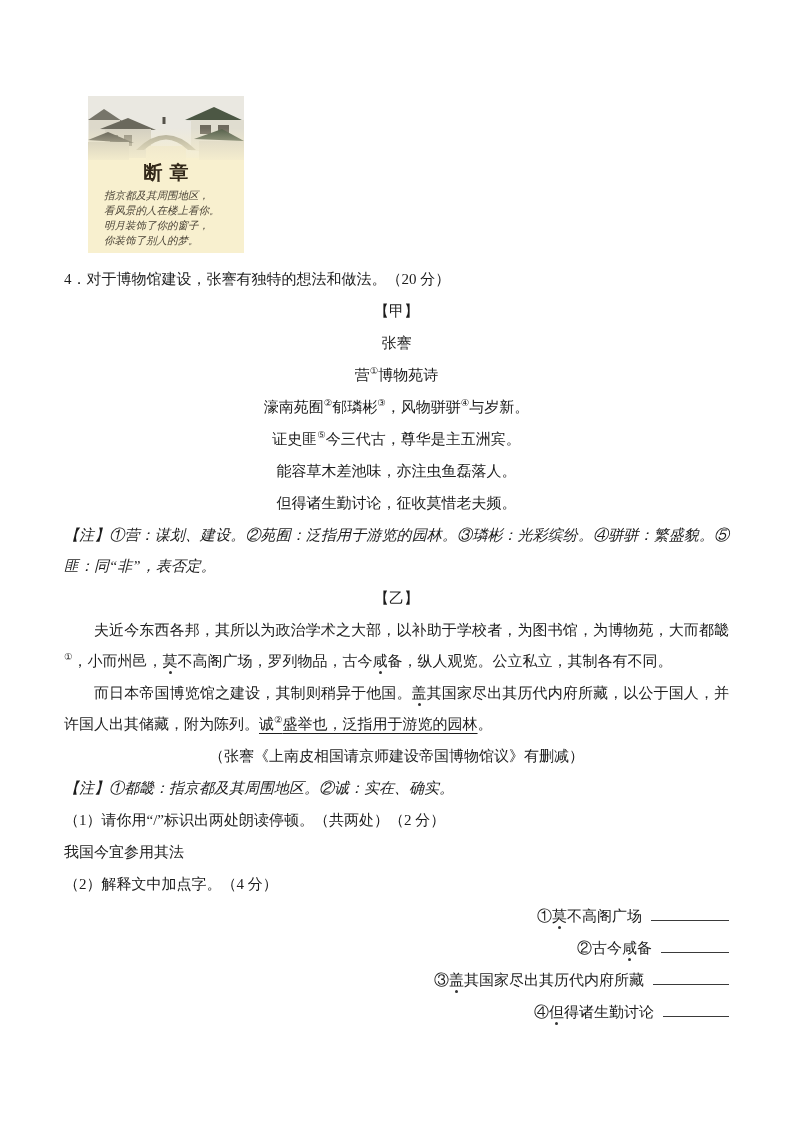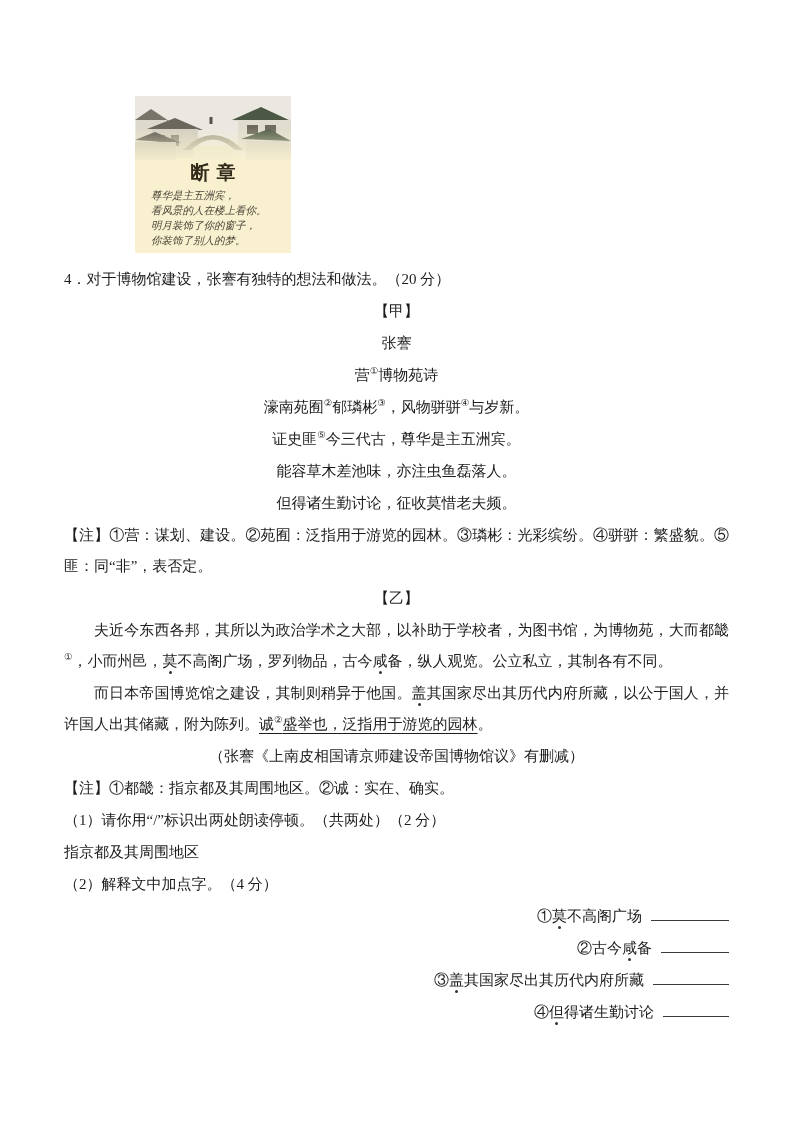--- a/index.html
+++ b/index.html
@@ -4,40 +4,40 @@
 <style>
   html,body{margin:0;padding:0;}
   body{
     width:793px;height:1122px;background:#ffffff;
     font-family:"Liberation Serif","DejaVu Serif",serif;
     color:#1c1c1c;
   }
   .page{position:relative;width:793px;height:1122px;background:#fff;overflow:hidden;}
 
   
-  .poem-image{position:absolute;left:88px;top:96px;width:156px;height:157px;overflow:hidden;margin-left:47px;}
+  .poem-image{position:absolute;left:88px;top:96px;width:156px;height:157px;overflow:hidden;}
   .poem-image svg{position:absolute;left:0;top:0;}
   .img-title{
     position:absolute;left:0;right:0;top:64px;text-align:center;
     font-size:19px;font-weight:bold;color:#33291a;letter-spacing:7px;text-indent:7px;
   }
   .img-poem{
     position:absolute;left:16px;top:92px;
     font-size:10.5px;line-height:15px;color:#4d463a;font-style:italic;white-space:nowrap;
   }
 
   
   .doc{
     position:absolute;left:63px;top:263px;width:667px;
     font-size:15px;line-height:31px;
   }
   .doc p{margin:1px;padding:0;}
   .center{text-align:center;}
   .right{text-align:center;}
-  .just{text-align:justify;}
+  .just{text-align:justify;font-style:italic;}
   .para{text-align:justify;text-indent:2em;}
   .q-label{padding-left:5px;}
   .item{padding-left:20px;text-align:right;}
 
   sup{font-size:9.5px;line-height:0;vertical-align:super;}
 
   .u-line{text-decoration:underline;text-underline-offset:4px;}
 
   .em-dot{position:relative;}
   .em-dot::after{
@@ -85,21 +85,21 @@
       <rect x="58" y="50" width="40" height="54" fill="#e9e2cb"></rect>
 
       <path d="M48,54 Q78,24 108,54 L100,54 Q78,33 56,54 Z" fill="#aca893"></path>
       <rect x="74.5" y="21" width="3" height="7" fill="#55524a"></rect>
 
       <rect x="0" y="32" width="156" height="36" fill="url(#fadeC)"></rect>
       <rect x="0" y="64" width="156" height="93" fill="#f8f0cf"></rect>
     </svg>
     <div class="img-title">断章</div>
     <div class="img-poem">
-      <div>尊华是主五洲宾，</div>
+      <div>指京都及其周围地区，</div>
       <div>看风景的人在楼上看你。</div>
       <div>明月装饰了你的窗子，</div>
       <div>你装饰了别人的梦。</div>
     </div>
   </div>
 
   <div class="doc">
 
     <p>4．对于博物馆建设，张謇有独特的想法和做法。（20 分）</p>
 
@@ -113,21 +113,21 @@
 
     <p class="just">【注】①营：谋划、建设。②苑囿：泛指用于游览的园林。③璘彬：光彩缤纷。④骈骈：繁盛貌。⑤匪：同“非”，表否定。</p>
 
     <p class="center">【乙】</p>
     <p class="para"><span>夫近今东西各邦，其所以为政治学术之大部，以补助于学校者，为图书馆，为博物苑，大而都畿</span><sup>①</sup><span>，小而州邑，</span><span class="em-dot">莫</span><span>不高阁广场，罗列物品，古今</span><span class="em-dot">咸</span><span>备，纵人观览。公立私立，其制各有不同。</span></p>
     <p class="para"><span>而日本帝国博览馆之建设，其制则稍异于他国。</span><span class="em-dot">盖</span><span>其国家尽出其历代内府所藏，以公于国人，并许国人出其储藏，附为陈列。</span><span class="u-line"><span>诚</span><sup>②</sup><span>盛举也，泛指用于游览的园林</span></span><span>。</span></p>
     <p class="right">（张謇《上南皮相国请京师建设帝国博物馆议》有删减）</p>
     <p class="just">【注】①都畿：指京都及其周围地区。②诚：实在、确实。</p>
 
     <p class="q-label">（1）请你用“/”标识出两处朗读停顿。（共两处）（2 分）</p>
-    <p>指京都及其周围地区</p>
+    <p>我国今宜参用其法</p>
 
     <p class="q-label">（2）解释文中加点字。（4 分）</p>
     <p class="item"><span>①</span><span class="em-dot">莫</span><span>不高阁广场</span><span class="blank" style="width: 78px;"></span></p>
     <p class="item"><span>②古今</span><span class="em-dot">咸</span><span>备</span><span class="blank" style="width: 68px;"></span></p>
     <p class="item"><span>③</span><span class="em-dot">盖</span><span>其国家尽出其历代内府所藏</span><span class="blank" style="width: 76px;"></span></p>
     <p class="item"><span>④</span><span class="em-dot">但</span><span>得诸生勤讨论</span><span class="blank" style="width: 66px;"></span></p>
 
   </div>
 </div>
 

